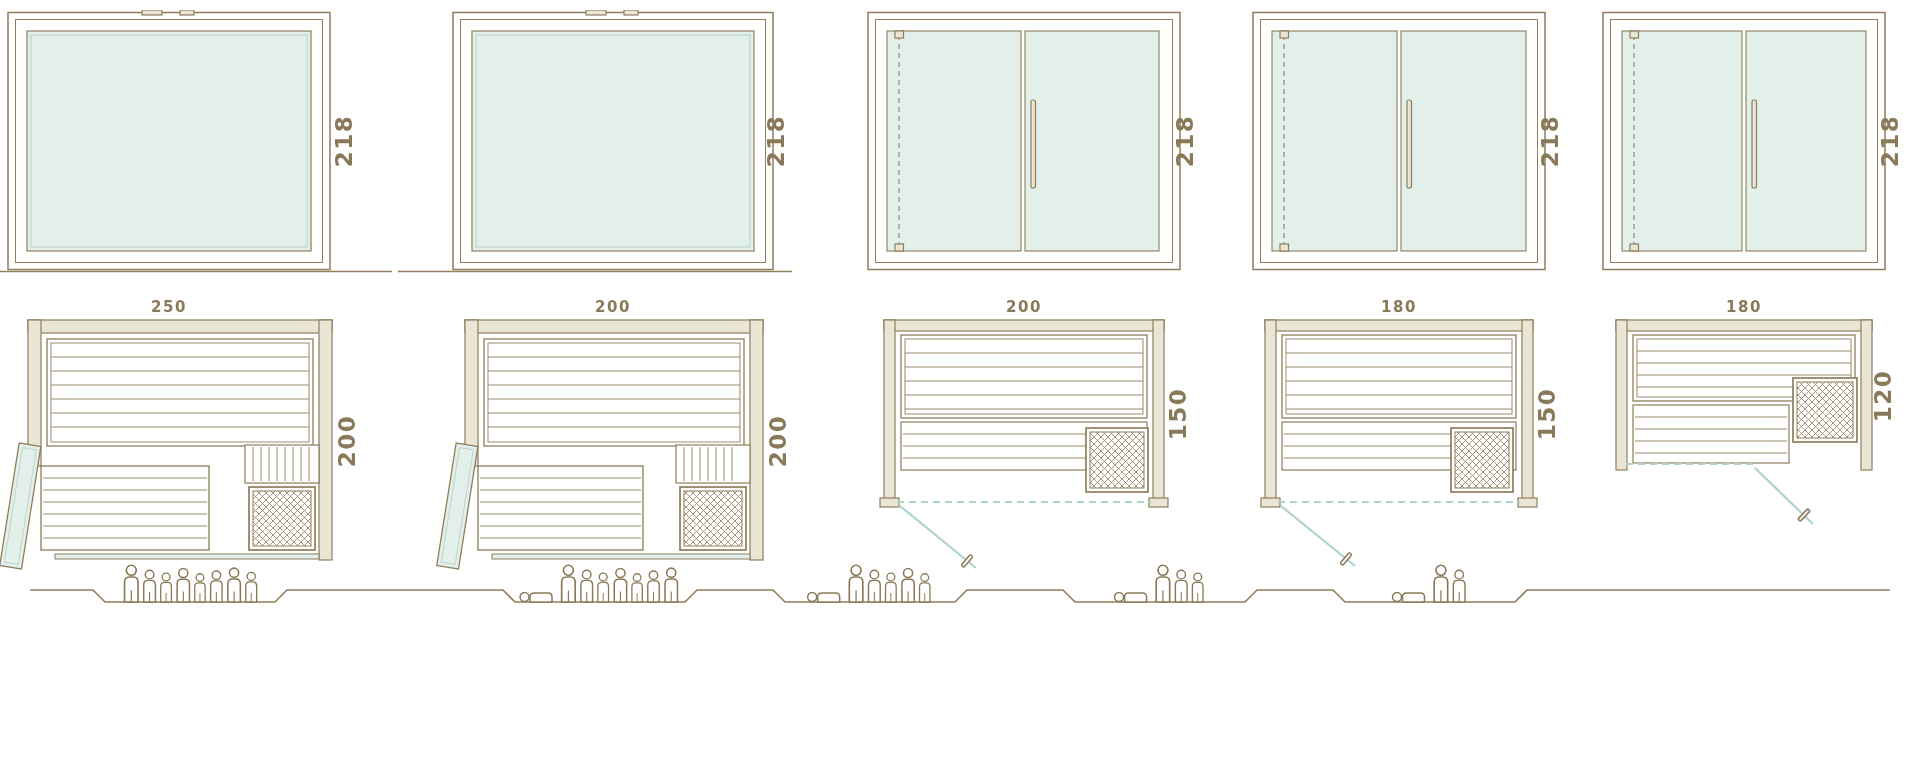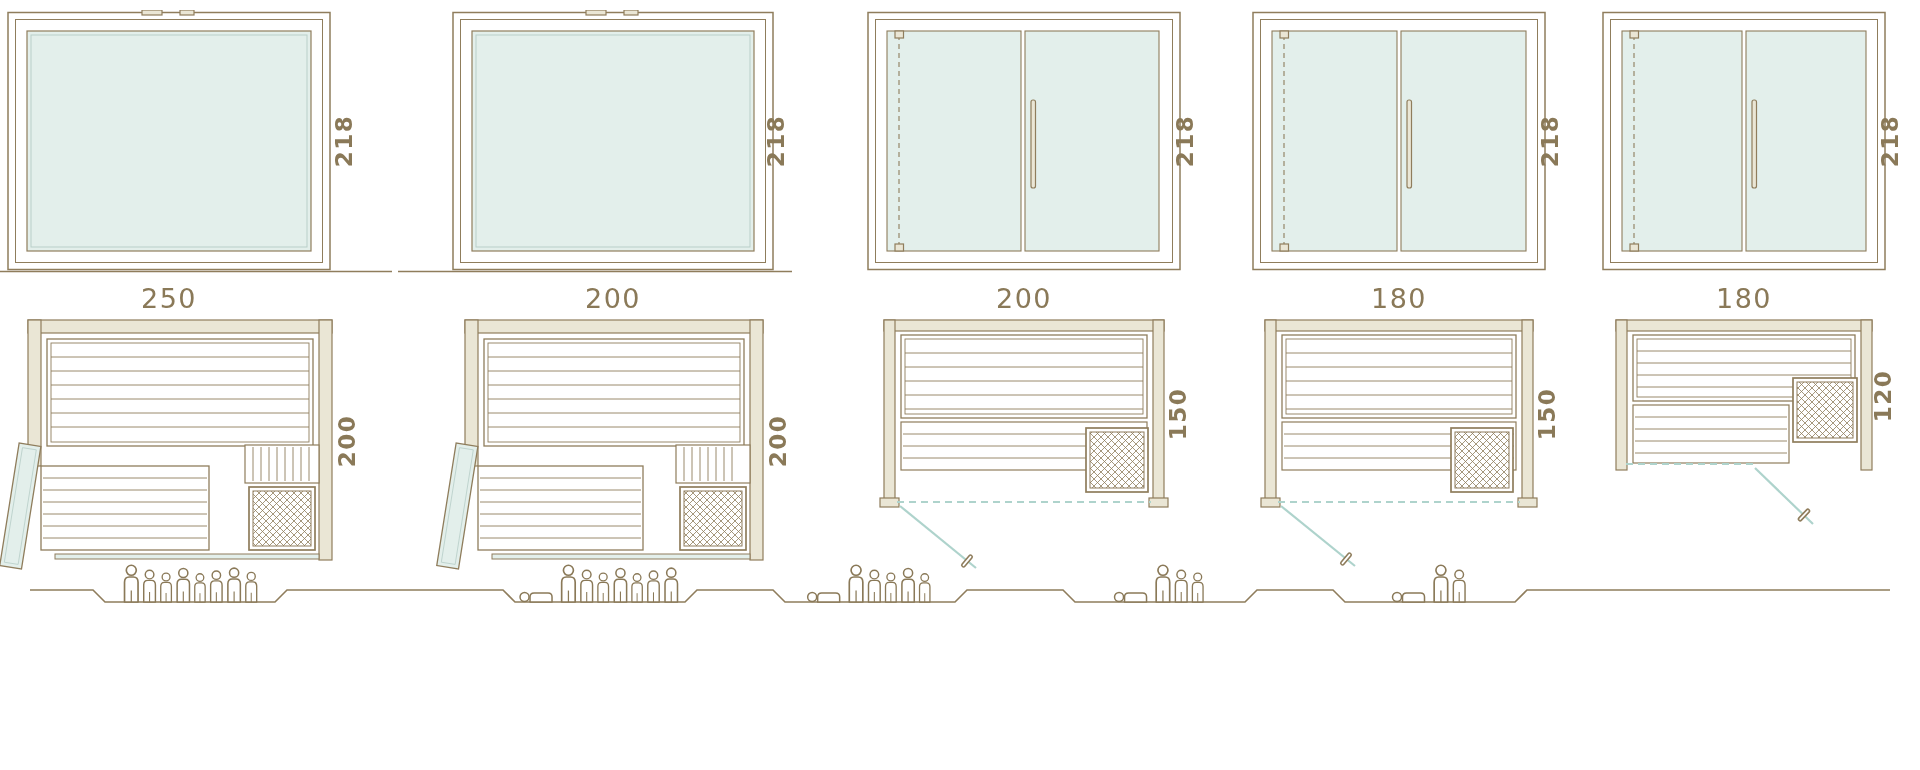--- a/index.html
+++ b/index.html
@@ -1,20 +1,20 @@
 <!DOCTYPE html>
 <html><head>
 <meta charset="utf-8">
 <style>
   *{margin:0;padding:0;box-sizing:border-box}
   html,body{background:#fff}
   body{font-family:"DejaVu Sans","Liberation Sans",sans-serif}
   .canvas{position:relative;width:1920px;height:770px;background:#fff;overflow:hidden}
   .layer{position:absolute}
-  .dim-w{position:absolute;top:283px;transform:translateX(-50%);font-size:27px;font-weight:400;
+  .dim-w{position:absolute;top:298px;transform:translateX(-50%);font-size:15px;font-weight:700;
          letter-spacing:1.5px;color:#8a7958;white-space:nowrap}
   text.dim{font-size:23px;font-weight:600;letter-spacing:1.5px;fill:#8a7958;
            font-family:"DejaVu Sans","Liberation Sans",sans-serif}
   .ln{stroke:#8f7d5c;fill:none}
   .white{fill:#ffffff;stroke:#8f7d5c}
   .wood{fill:#eae6d5;stroke:#8f7d5c;stroke-width:1.2}
   .glass{fill:#e3efeb;stroke:#8f7d5c}
   .glassline{stroke:#b9cfc9;fill:none}
   .swing{stroke:#aed3cc;fill:none}
 </style>

